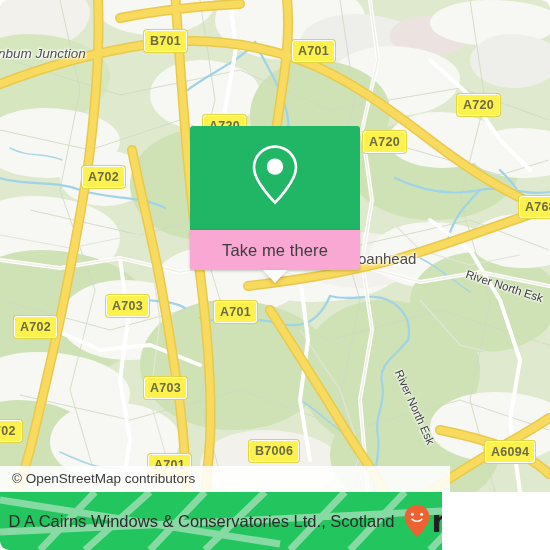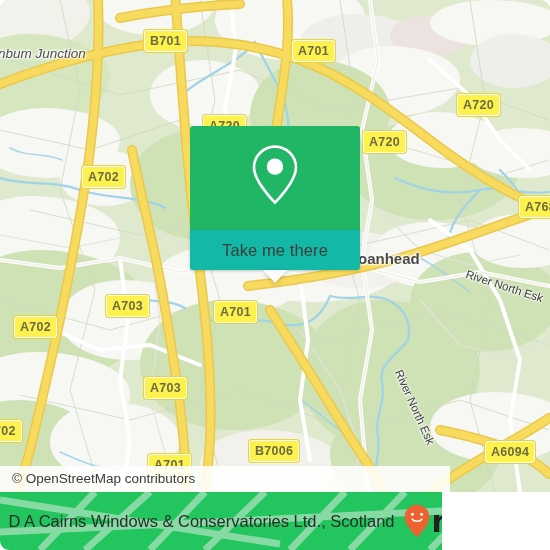--- a/index.html
+++ b/index.html
@@ -30,21 +30,20 @@
     box-shadow:0 0 0 1px #e2d53f;
     border-radius:3px;color:#5c5c3a;font-weight:bold;font-size:12.5px;
     line-height:1;padding:3.5px 5px 4px 5px;white-space:nowrap;
     letter-spacing:.3px;
   }
   .shield span{color:#6b6b45;}
 
   .place-label{
     position:absolute;color:#4a4a4a;font-size:15px;white-space:nowrap;
     text-shadow:0 0 3px #fff,0 0 3px #fff,1px 1px 2px #fff,-1px -1px 2px #fff;
-    font-weight:bold;
   }
   .junction-label{
     position:absolute;color:#4f4f4f;font-size:13.5px;font-style:italic;
     white-space:nowrap;
     text-shadow:0 0 3px #fff,0 0 3px #fff,1px 1px 2px #fff,-1px -1px 2px #fff;
   }
   .river-label{
     position:absolute;color:#3c3c3c;font-size:11.5px;white-space:nowrap;
     text-shadow:0 0 3px #fff,0 0 3px #fff,1px 1px 2px #fff;
   }
@@ -61,21 +60,21 @@
   
   .popup{position:absolute;left:190px;top:126px;width:170px;}
   .popup-img{
     width:170px;height:104px;background:#21b566;
     border-radius:3px 3px 0 0;position:relative;
   }
   .popup-pin{
     position:absolute;left:50%;top:50%;transform:translate(-50%,-52%);
   }
   .popup-bar{
-    width:170px;height:40px;background:#14b8a6;border-radius:0 0 3px 3px;
+    width:170px;height:40px;background:#f9a8d4;border-radius:0 0 3px 3px;
     display:flex;align-items:center;justify-content:center;
     box-shadow:0 1px 3px rgba(0,0,0,.22);
     position:relative;
   }
   .popup-bar-text{font-size:16.5px;color:#3d3d3d;letter-spacing:.1px;}
   .popup-tail{
     position:absolute;left:50%;top:100%;margin-left:-12px;
     width:0;height:0;border-left:12px solid transparent;
     border-right:12px solid transparent;border-top:13px solid #fbfbfb;
     filter:drop-shadow(0 2px 2px rgba(0,0,0,.18));

